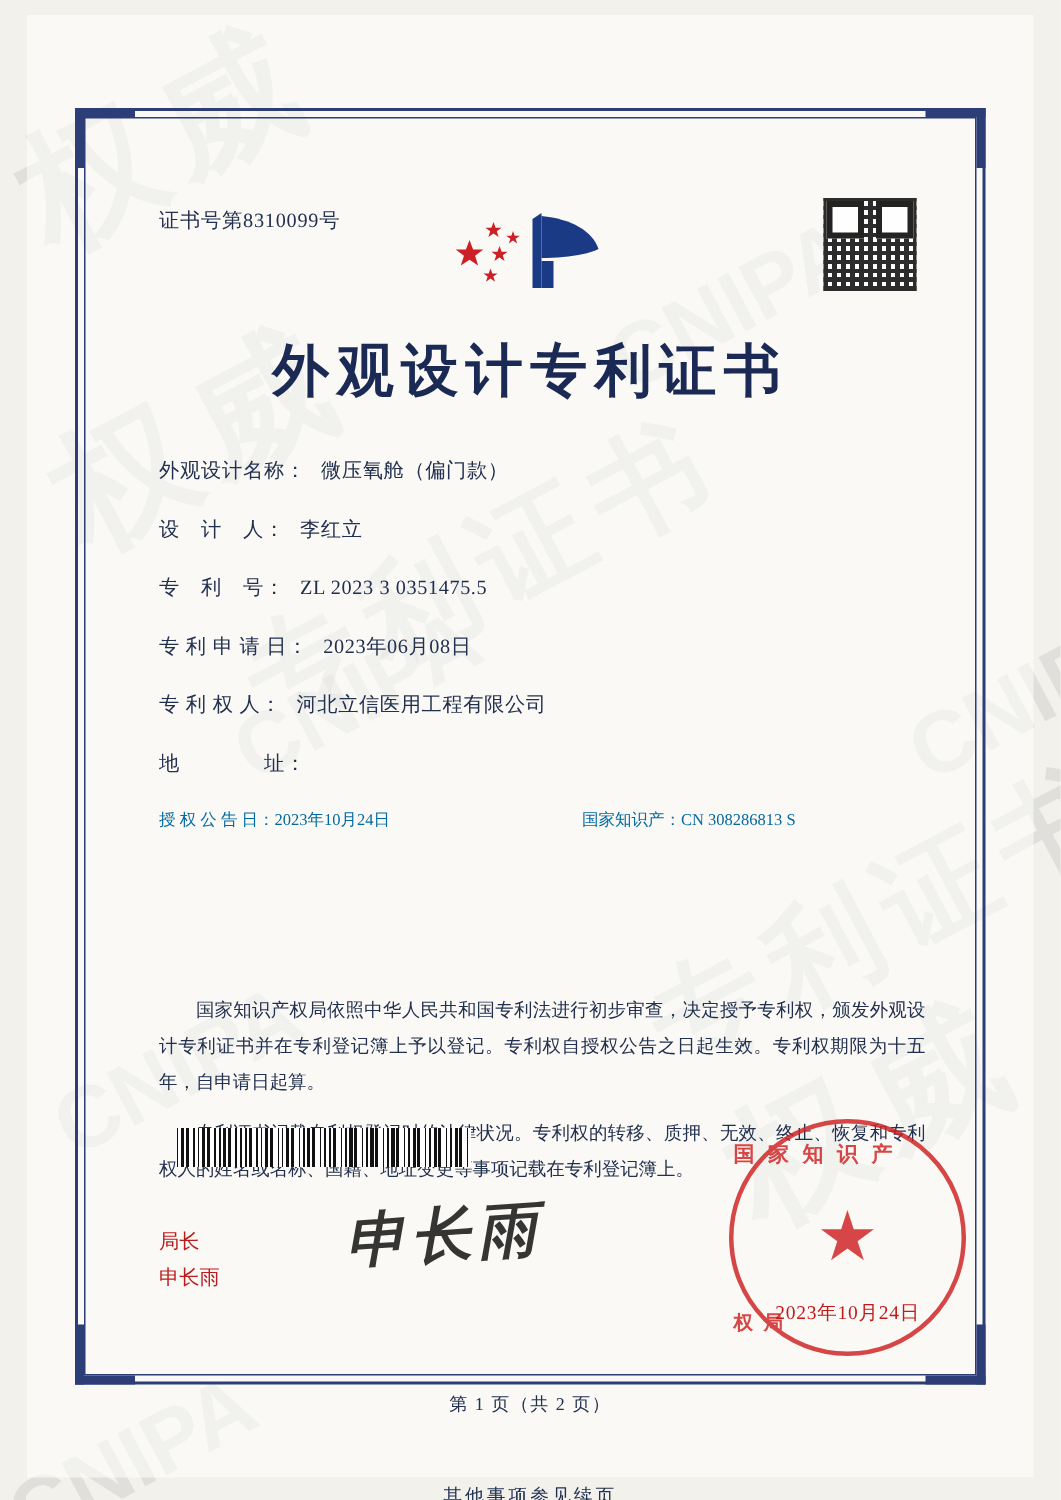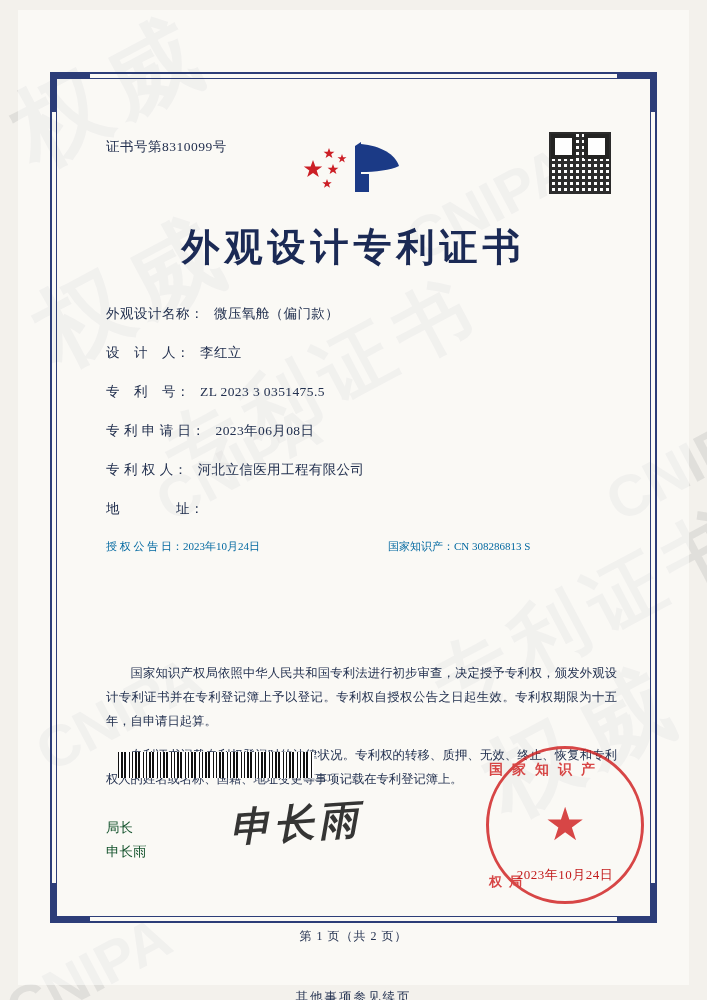--- a/index.html
+++ b/index.html
@@ -195,21 +195,21 @@
       #111 0 1px, #fff 1px 3px, #111 3px 5px, #fff 5px 6px,
       #111 6px 8px, #fff 8px 11px, #111 11px 12px, #fff 12px 14px);
   }
 
   
   .sig-label {
     position: absolute;
     left: 88px;
     top: 806px;
     font-size: 13.5px;
-    color: #14532d;
+    color: #b91c1c;
     line-height: 1.8;
   }
   .sig-hand {
     position: absolute;
     left: 212px;
     top: 786px;
     font-size: 40px;
     color: #1a1a1a;
     font-family: "Liberation Serif", serif;
     font-style: italic;

